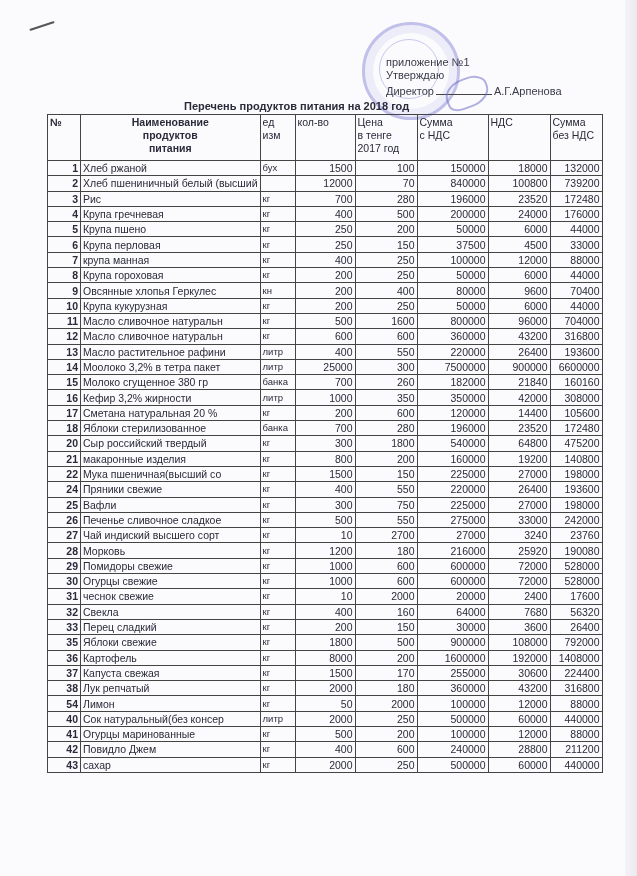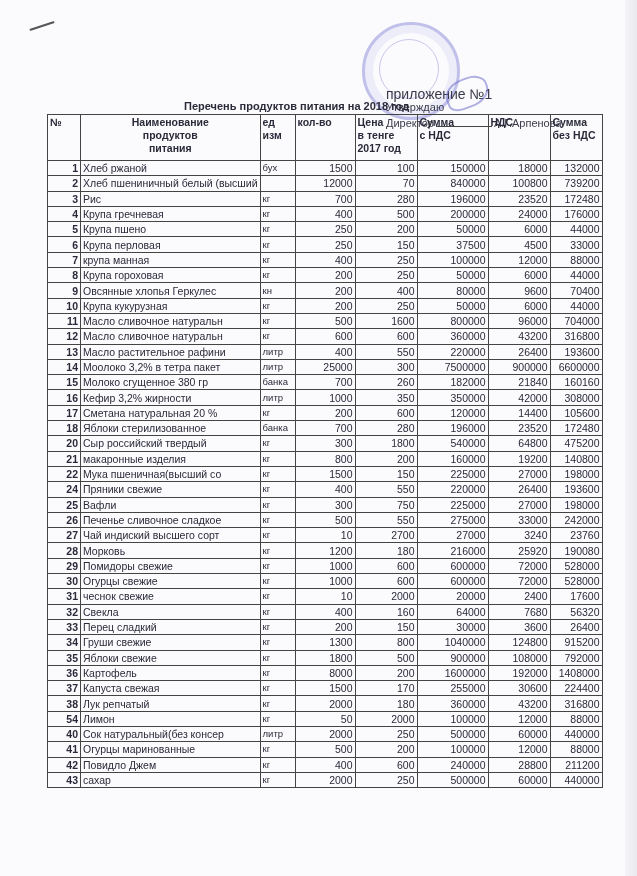--- a/index.html
+++ b/index.html
@@ -11,30 +11,30 @@
   }
   .page-edge { position: absolute; right: 0; top: 0; width: 12px; height: 876px; background: linear-gradient(to right, #f4f4f8, #e9e9ee); }
   .pen-mark { position: absolute; left: 29px; top: 25px; width: 26px; height: 2px; background: #555; transform: rotate(-18deg); border-radius: 1px; }
   .stamp {
     position: absolute; left: 362px; top: 22px; width: 92px; height: 92px;
     border-radius: 50%; border: 3px solid rgba(120,120,210,0.45);
     box-shadow: inset 0 0 0 8px rgba(140,140,220,0.12);
   }
   .stamp-inner { position: absolute; left: 14px; top: 14px; width: 58px; height: 58px; border-radius: 50%; border: 1.5px solid rgba(120,120,210,0.4); }
   .approval { position: absolute; left: 386px; top: 57px; font-size: 11px; line-height: 16px; color: #3a3a4a; }
-  .approval .small { font-size: 14px; line-height: 10px; margin-top: 32px; }
+  .approval .small { font-size: 11px; line-height: 10px; }
   .approval .sig-line { display: inline-block; width: 56px; border-bottom: 1px solid #444; height: 10px; vertical-align: baseline; margin: 0 2px; position: relative; }
   .signature { position: absolute; left: 445px; top: 78px; width: 40px; height: 26px; border: 2px solid rgba(100,100,200,0.5); border-radius: 50% 40% 50% 30%; transform: rotate(-20deg); }
   .title { position: absolute; left: 168px; top: 100px; font-size: 11px; font-weight: bold; color: #2a2a3a; padding-left: 16px; }
   table {
     position: absolute; left: 47px; top: 114px;
     border-collapse: collapse; font-size: 10.5px; table-layout: fixed;
   }
   td, th { border: 1px solid #444; padding: 0 2px; height: 14.3px; line-height: 14px; white-space: nowrap; overflow: hidden; }
-  th { font-weight: bold; vertical-align: top; text-align: left; height: 44px; line-height: 13px; padding-top: 1px; }
+  th { font-weight: normal; vertical-align: top; text-align: left; height: 44px; line-height: 13px; padding-top: 1px; }
   th.center { text-align: center; margin-left: 12px; }
   th.bold { font-weight: bold; }
   td.num { text-align: right; }
   td.idx { text-align: right; font-weight: bold; }
   td.unit { text-align: left; font-size: 9.5px; }
 </style>
 </head>
 <body>
 
 <div class="page-edge"></div>
@@ -381,30 +381,20 @@
         <td class="idx">33</td>
         <td>Перец сладкий</td>
         <td class="unit">кг</td>
         <td class="num">200</td>
         <td class="num">150</td>
         <td class="num">30000</td>
         <td class="num">3600</td>
         <td class="num">26400</td>
       </tr>
       <tr>
-        <td class="idx">34</td>
-        <td>Груши свежие</td>
-        <td class="unit">кг</td>
-        <td class="num">1300</td>
-        <td class="num">800</td>
-        <td class="num">1040000</td>
-        <td class="num">124800</td>
-        <td class="num">915200</td>
-      </tr>
-      <tr>
         <td class="idx">35</td>
         <td>Яблоки свежие</td>
         <td class="unit">кг</td>
         <td class="num">1800</td>
         <td class="num">500</td>
         <td class="num">900000</td>
         <td class="num">108000</td>
         <td class="num">792000</td>
       </tr>
       <tr>

